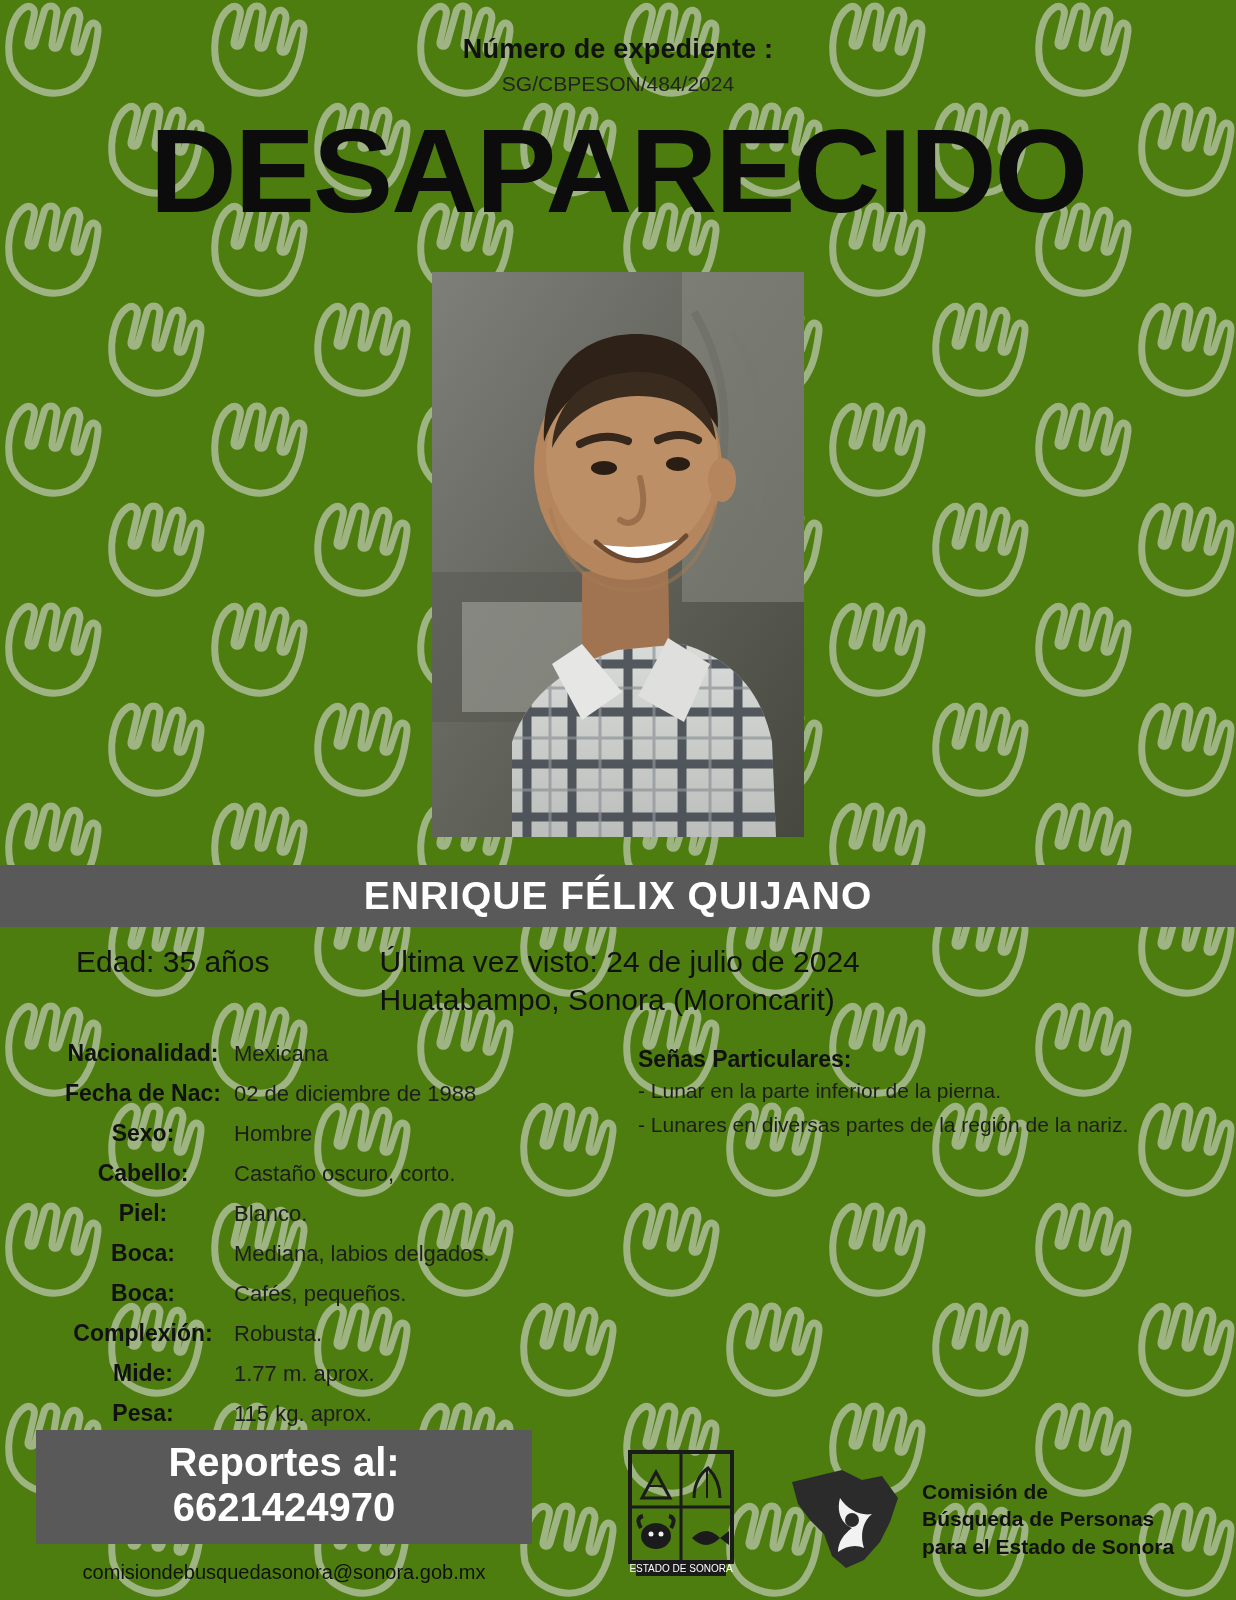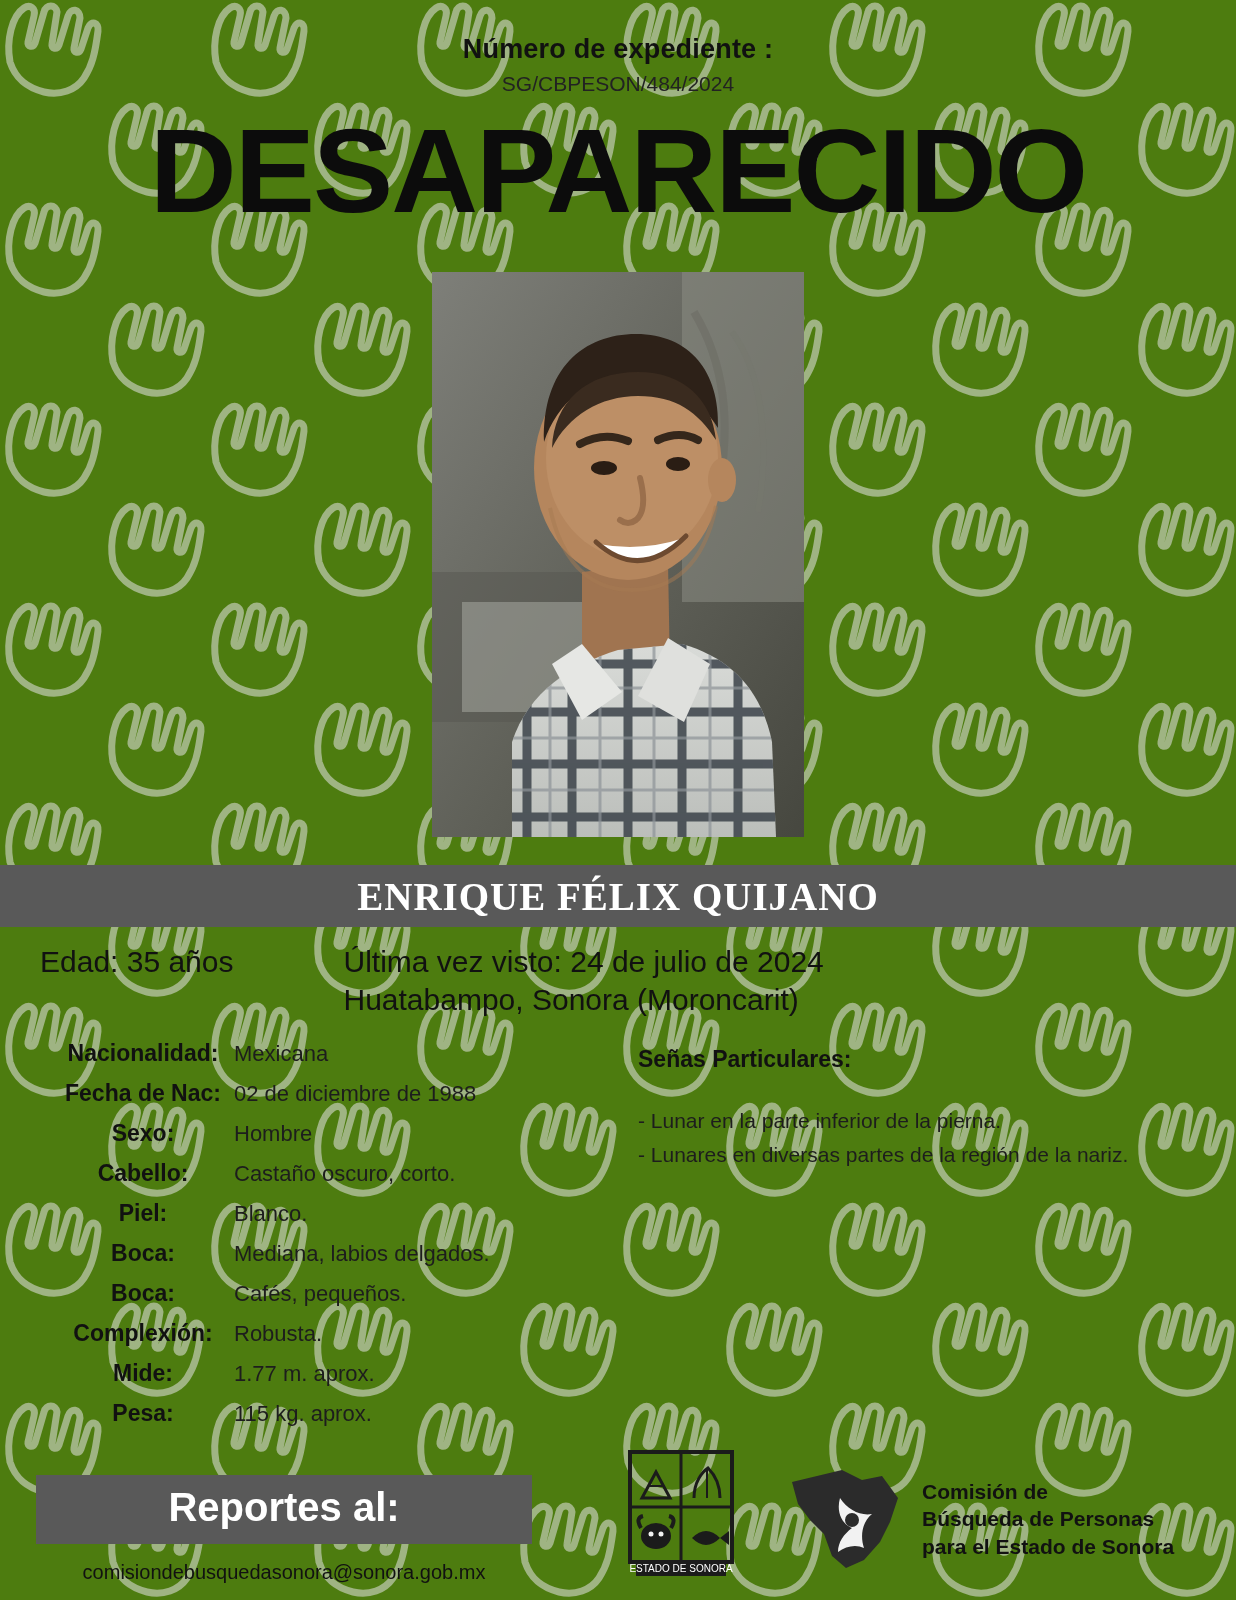--- a/index.html
+++ b/index.html
@@ -85,27 +85,26 @@
     height: 62px;
     display: flex;
     align-items: center;
     justify-content: center;
   }
   .name-banner .name {
     color: #ffffff;
     font-size: 39px;
     font-weight: bold;
     letter-spacing: 1px;
-    font-family: Liberation Serif, serif;
   }
 
   
   .toprow {
     display: flex;
-    padding: 16px 48px 0 40px;
+    padding: 16px 48px 0 76px;
     align-items: flex-start;
   }
   .age {
     font-size: 30px;
     color: #111;
     white-space: nowrap;
     padding-top: 2px;
   }
   .lastseen {
     margin-left: 110px;
@@ -141,21 +140,21 @@
   }
 
   .marks {
     flex: 1;
     padding-left: 26px;
     padding-top: 6px;
   }
   .marks-title {
     font-size: 23px;
     font-weight: bold;
-    margin-bottom: 33px;
+    margin-bottom: 3px;
     color: #111;
   }
   .marks-item {
     font-size: 21px;
     line-height: 1.42;
     color: #1d1d1d;
     margin-bottom: 4px;
   }
 
   
@@ -388,20 +387,21 @@
         <div class="marks-item">- Lunares en diversas partes de la región de la nariz.</div>
       </div>
     </div>
 
   </div>
 
   <div class="footer content">
 
     <div class="reports-box">
       <div class="l1">Reportes al:</div>
+      <div class="l2">6621424970</div>
     </div>
     <div class="email">comisiondebusquedasonora@sonora.gob.mx</div>
 
     <div class="seal">
       <svg width="106" height="128" viewBox="0 0 106 128" xmlns="http://www.w3.org/2000/svg">
         <rect x="2" y="2" width="102" height="110" fill="none" stroke="#1b1b1b" stroke-width="4"></rect>
         <line x1="53" y1="4" x2="53" y2="110" stroke="#1b1b1b" stroke-width="3"></line>
         <line x1="4" y1="57" x2="102" y2="57" stroke="#1b1b1b" stroke-width="3"></line>
 
         <path d="M14 48 L28 22 L42 48 Z" fill="none" stroke="#1b1b1b" stroke-width="3"></path>

